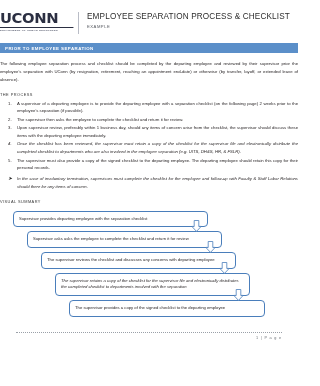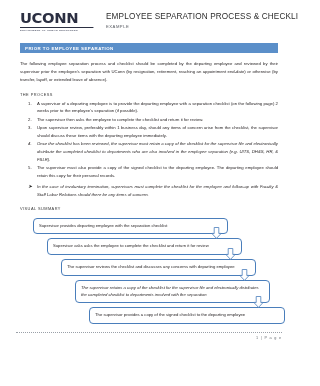--- a/index.html
+++ b/index.html
@@ -3,21 +3,21 @@
 <meta charset="utf-8">
 <style>
   html,body{margin:0;padding:0;}
   body{
     width:298px;height:386px;
     background:#ffffff;
     font-family:"Liberation Sans",sans-serif;
     overflow:hidden;
     color:#231f20;
   }
-  .page{position:relative;width:298px;height:386px;box-sizing:border-box;padding:0 20px;}
+  .page{position:relative;width:298px;height:386px;box-sizing:border-box;padding:0 0;}
 
   
   .header{display:flex;align-items:flex-start;padding-top:11px;}
   .logo-block{width:72px;flex:0 0 72px;}
   .logo-word{
     font-family:"DejaVu Sans",sans-serif;
     font-weight:bold;
     font-size:14.5px;
     letter-spacing:-0.4px;
     color:#2b2f42;

